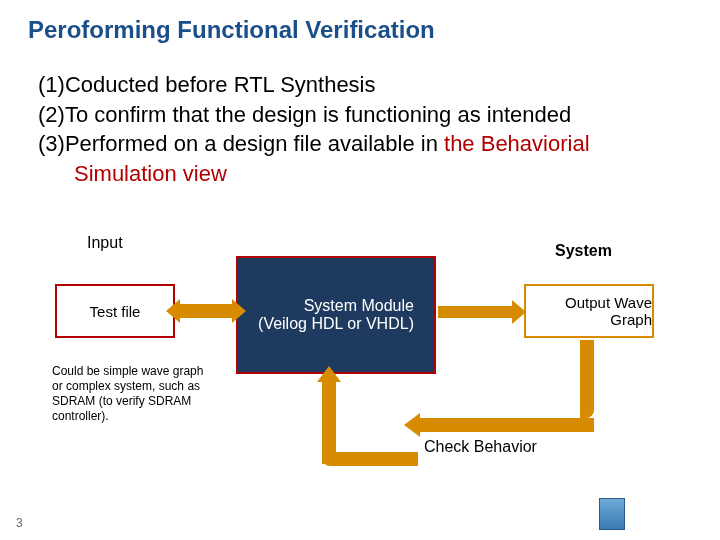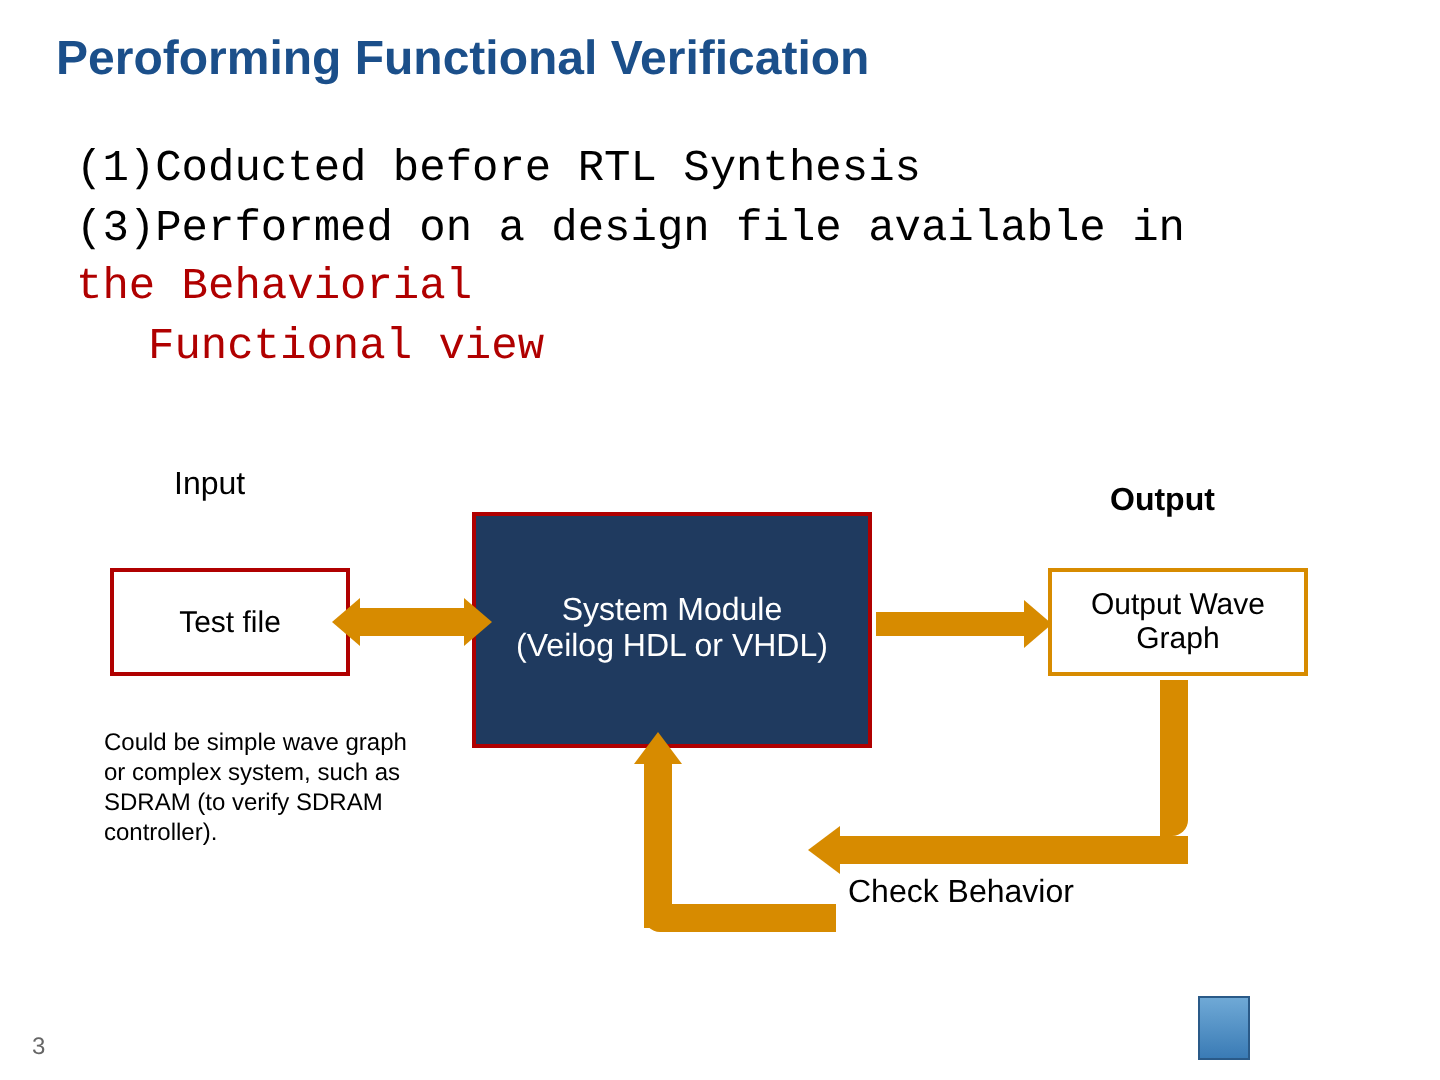--- a/index.html
+++ b/index.html
@@ -1,24 +1,24 @@
 <!DOCTYPE html>
 <html><head>
 <meta charset="utf-8">
 <style>
   html,body{margin:0;padding:0;width:720px;height:540px;background:#fff;font-family:Arial,Helvetica,sans-serif;overflow:hidden}
   .slide{position:relative;width:639px;height:540px}
   .title{position:absolute;left:28px;top:16px;font-size:24px;font-weight:700;color:#1b4f8a}
-  .bullets{position:absolute;left:38px;top:70px;font-family:Liberation Mono, monospace;font-size:22px;line-height:1.35;color:#000}
+  .bullets{position:absolute;left:38px;top:70px;font-family:Liberation Sans, sans-serif;font-size:22px;line-height:1.35;color:#000}
   .bullets .l3a{color:#000000}
   .bullets .l3b{color:#b00000}
   .bullets .l3c{color:#b00000;margin-left:36px;display:inline-block}
   .label-input{position:absolute;left:87px;top:234px;font-weight:400;font-size:16px}
   .label-output{position:absolute;left:555px;top:242px;font-weight:700;font-size:16px}
-  .box{position:absolute;border:2px solid;display:flex;align-items:center;justify-content:center;text-align:center;font-size:15px;font-weight:400;box-sizing:border-box}
+  .box{position:absolute;border:2px solid;display:flex;align-items:center;justify-content:center;text-align:right;font-size:15px;font-weight:400;box-sizing:border-box}
   .box-test{left:55px;top:284px;width:120px;height:54px;border-color:#b00000;background:#fff}
   .box-sys{left:236px;top:256px;width:200px;height:118px;border-color:#b00000;background:#1f3a5f;color:#fff;font-size:16px;padding:12px 6px}
   .box-out{left:524px;top:284px;width:130px;height:54px;border-color:#d78b00;background:#fff}
   .caption{position:absolute;left:52px;top:364px;width:155px;font-size:12px;line-height:1.25;color:#000}
   .label-check{position:absolute;left:424px;top:438px;font-size:16px;color:#000}
   .pagenum{position:absolute;left:16px;bottom:10px;font-size:12px;color:#666}
   .footicon{position:absolute;right:14px;bottom:10px;width:24px;height:30px;background:linear-gradient(#6fa9d6,#3a7bb5);border:1px solid #2a5a88}
   
   .arrow-line{position:absolute;background:#d78b00}
   .arrow-head{position:absolute;width:0;height:0}
@@ -40,28 +40,29 @@
 </style>
 </head>
 <body>
 
 <div class="slide">
 
   <div class="title">Peroforming Functional Verification</div>
 
   <div class="bullets">
     <div>(1)Coducted before RTL Synthesis</div>
+    <div>(2)To confirm that the design is functioning as intended</div>
     <div>
       <span class="l3a">(3)Performed on a design file available in </span><span class="l3b">the Behaviorial</span><br>
-      <span class="l3c">Functional view</span>
+      <span class="l3c">Simulation view</span>
     </div>
   </div>
 
   <div class="label-input">Input</div>
-  <div class="label-output">Output</div>
+  <div class="label-output">System</div>
 
   <div class="box box-test">Test file</div>
   <div class="box box-sys">
     <span style="white-space:pre-line">System Module
 (Veilog HDL or VHDL)</span>
   </div>
   <div class="box box-out">
     <span style="white-space:pre-line">Output Wave Graph</span>
   </div>
 

